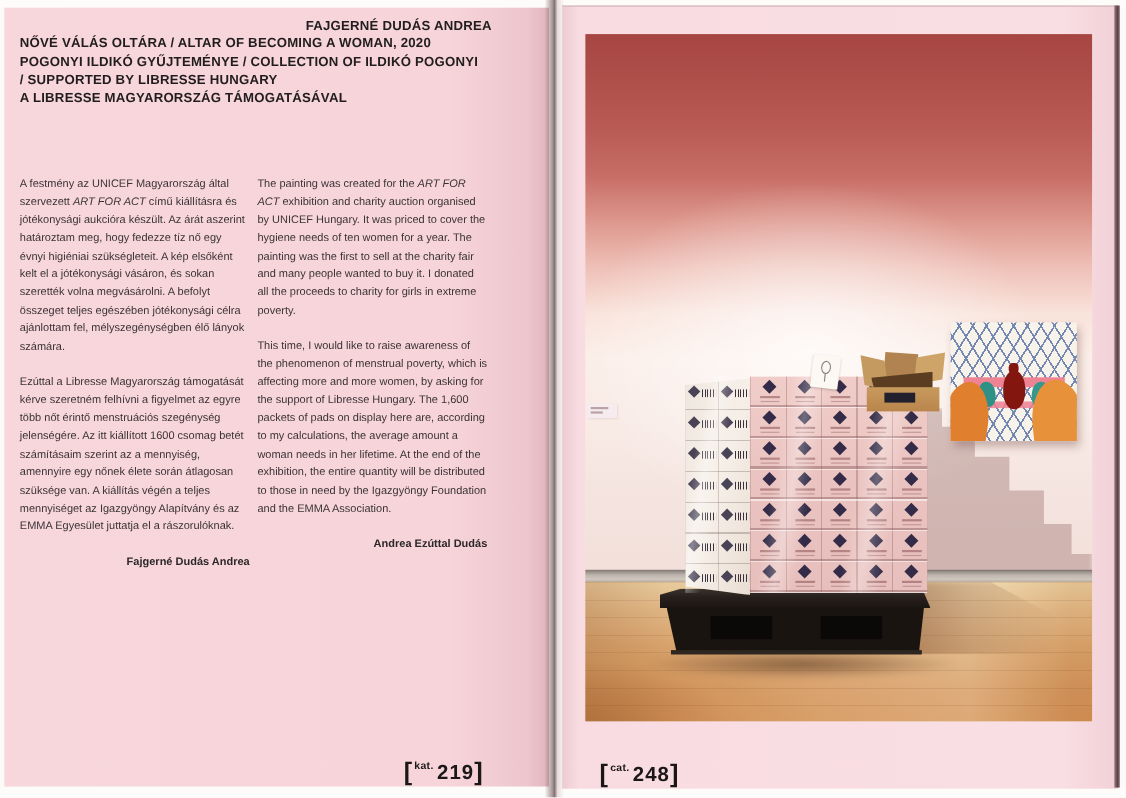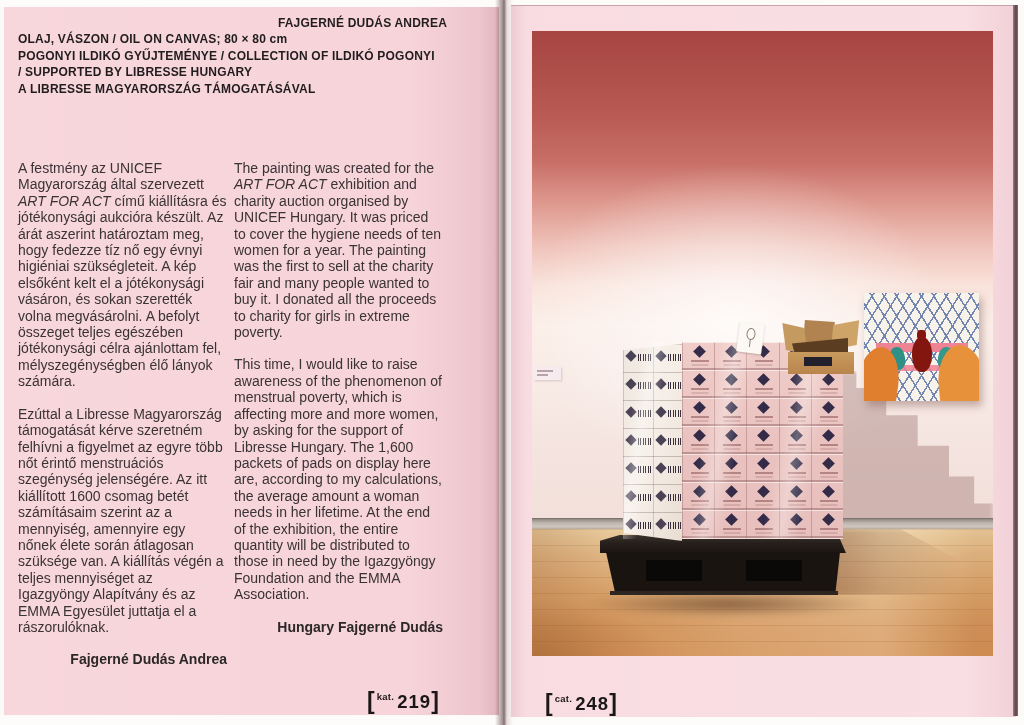--- a/index.html
+++ b/index.html
@@ -30,21 +30,21 @@
     background:linear-gradient(90deg,#9b7a80 0%,#5a4247 60%,#8c7076 100%);
   }
 
   
   .header{
     position:absolute;left:14px;top:8px;width:429px;
     font-weight:bold;font-size:12px;line-height:16.4px;
     color:#211d1e;letter-spacing:0.2px;
   }
   .header .artist{text-align:right;}
-  .cols{position:absolute;top:153px;font-size:14px;line-height:16.4px;color:#3a3335;}
+  .cols{position:absolute;top:153px;font-size:10px;line-height:16.4px;color:#3a3335;}
   .col-hu{left:14px;width:209px;}
   .col-en{left:230px;width:209px;}
   .cols p{margin:0 0 16px 0;}
   .signature{font-weight:bold;text-align:right;margin-top:2px;color:#2c2728;}
 
   
   .cat{
     position:absolute;display:flex;align-items:flex-start;
     color:#1b1718;font-weight:bold;white-space:nowrap;
   }
@@ -197,36 +197,36 @@
 
 <div class="scan">
 
   <div class="strip-top"></div>
   <div class="strip-bottom"></div>
 
   <div class="page-left">
 
     <div class="header">
       <div class="artist">FAJGERNÉ DUDÁS ANDREA</div>
-      <div>OLAJ, VÁSZON / OIL ON CANVAS; 80 × 80 cm</div>
+      <div>NŐVÉ VÁLÁS OLTÁRA / ALTAR OF BECOMING A WOMAN, 2020</div>
       <div>POGONYI ILDIKÓ GYŰJTEMÉNYE / COLLECTION OF ILDIKÓ POGONYI</div>
       <div>/ SUPPORTED BY LIBRESSE HUNGARY</div>
       <div>A LIBRESSE MAGYARORSZÁG TÁMOGATÁSÁVAL</div>
     </div>
 
     <div class="cols col-hu">
       <p><span>A festmény az UNICEF Magyarország által szervezett </span><span style="font-style: italic;">ART FOR ACT</span><span> című kiállításra és jótékonysági aukcióra készült. Az árát aszerint határoztam meg, hogy fedezze tíz nő egy évnyi higiéniai szükségleteit. A kép elsőként kelt el a jótékonysági vásáron, és sokan szerették volna megvásárolni. A befolyt összeget teljes egészében jótékonysági célra ajánlottam fel, mélyszegénységben élő lányok számára.</span></p>
       <p><span>Ezúttal a Libresse Magyarország támogatását kérve szeretném felhívni a figyelmet az egyre több nőt érintő menstruációs szegénység jelenségére. Az itt kiállított 1600 csomag betét számításaim szerint az a mennyiség, amennyire egy nőnek élete során átlagosan szüksége van. A kiállítás végén a teljes mennyiséget az Igazgyöngy Alapítvány és az EMMA Egyesület juttatja el a rászorulóknak.</span></p>
       <div class="signature">Fajgerné Dudás Andrea</div>
     </div>
 
     <div class="cols col-en">
       <p><span>The painting was created for the </span><span style="font-style: italic;">ART FOR ACT</span><span> exhibition and charity auction organised by UNICEF Hungary. It was priced to cover the hygiene needs of ten women for a year. The painting was the first to sell at the charity fair and many people wanted to buy it. I donated all the proceeds to charity for girls in extreme poverty.</span></p>
       <p><span>This time, I would like to raise awareness of the phenomenon of menstrual poverty, which is affecting more and more women, by asking for the support of Libresse Hungary. The 1,600 packets of pads on display here are, according to my calculations, the average amount a woman needs in her lifetime. At the end of the exhibition, the entire quantity will be distributed to those in need by the Igazgyöngy Foundation and the EMMA Association.</span></p>
-      <div class="signature">Hungary Fajgerné Dudás</div>
+      <div class="signature">Andrea Ezúttal Dudás</div>
     </div>
 
     <div class="cat cat-left">
       <span class="br">[</span>
       <span class="lbl">kat.</span>
       <span class="num">219</span>
       <span class="br">]</span>
     </div>
   </div>
 

